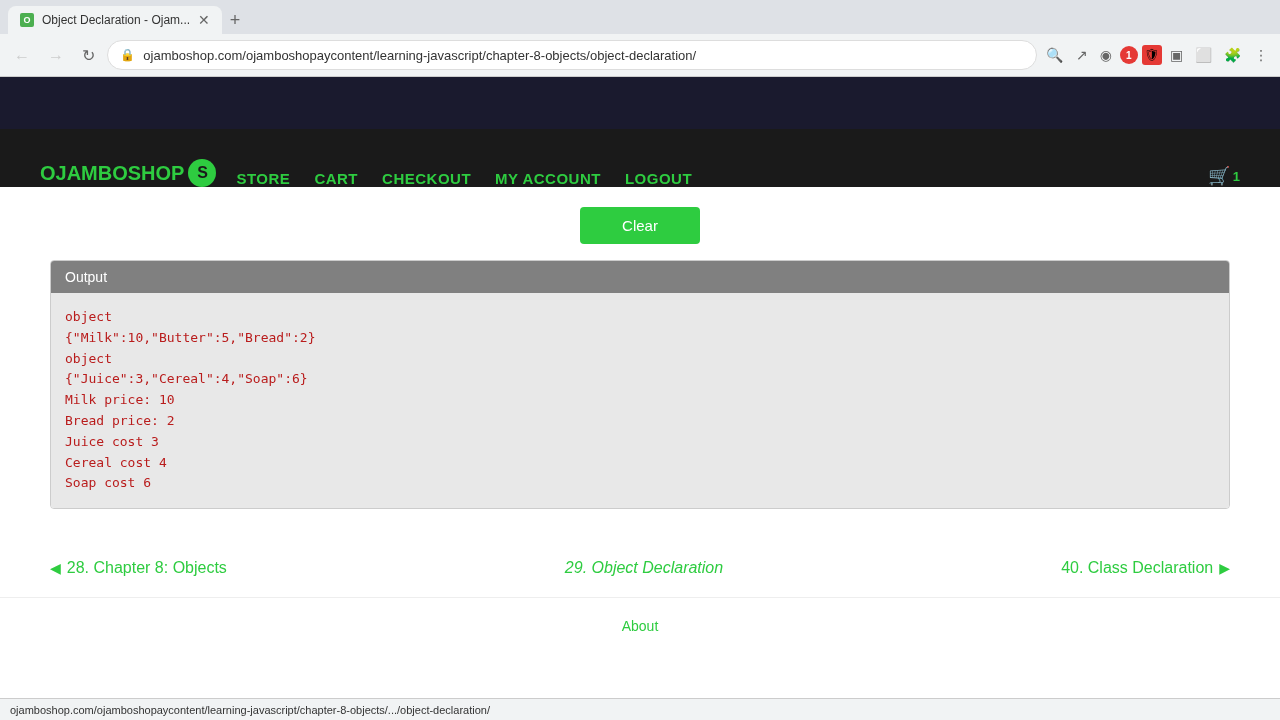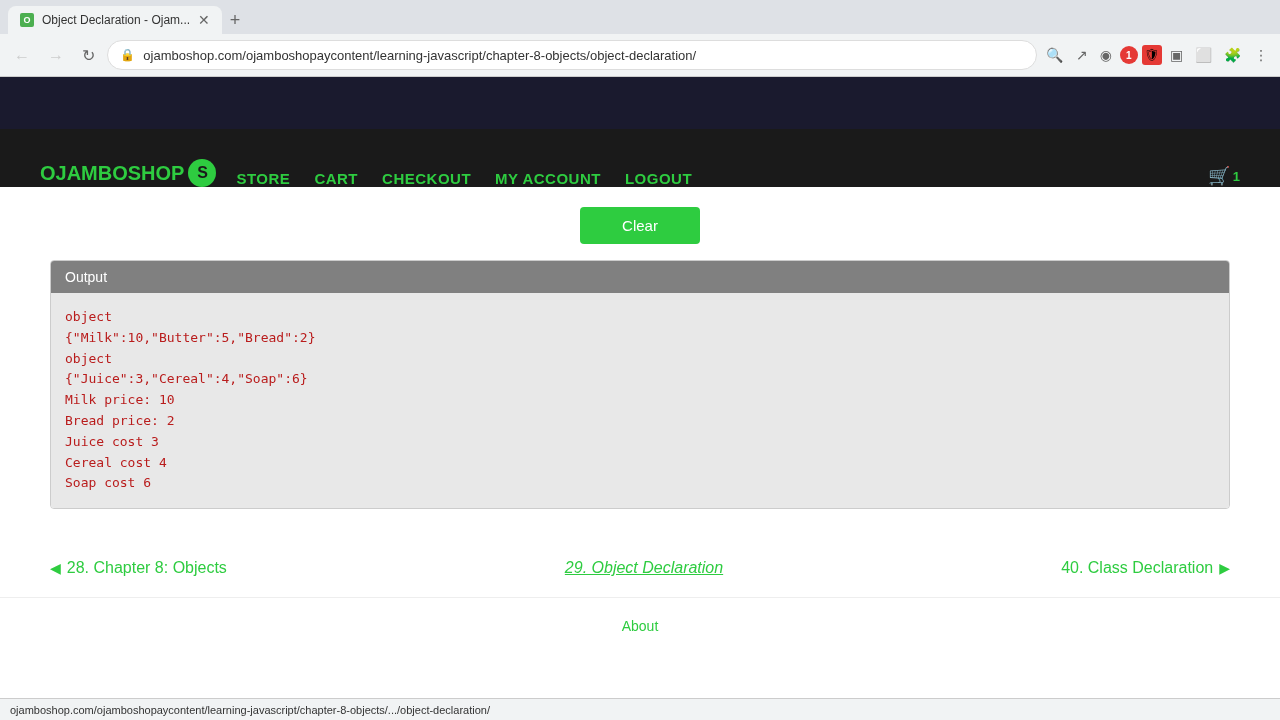--- a/index.html
+++ b/index.html
@@ -218,21 +218,20 @@
     .page-nav a {
       color: #2ecc40;
       text-decoration: none;
       font-size: 16px;
       display: flex;
       align-items: center;
       gap: 6px;
     }
     .page-nav .current-page {
       color: #2ecc40;
-      text-decoration: underline;
       font-style: italic;
       font-size: 16px;
     }
     .arrow-left::before { content: '◀'; font-size: 14px; }
     .arrow-right::after { content: '▶'; font-size: 14px; }
 
     
     .site-footer {
       background: #fff;
       padding: 20px;

